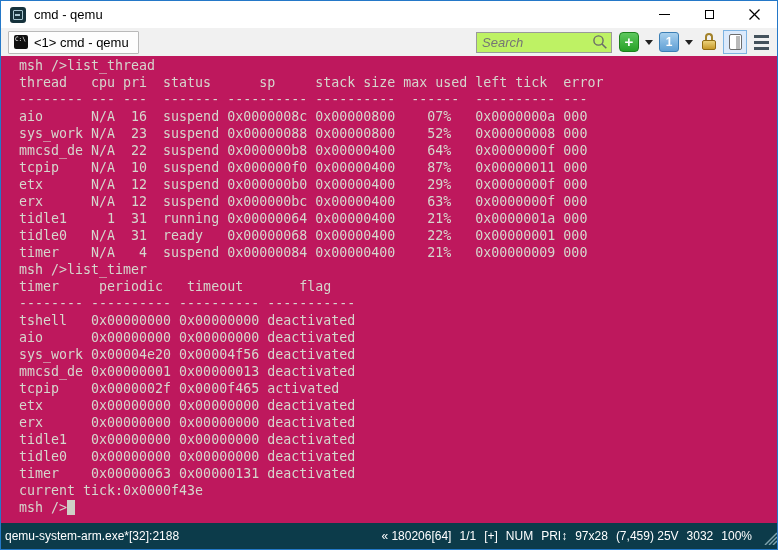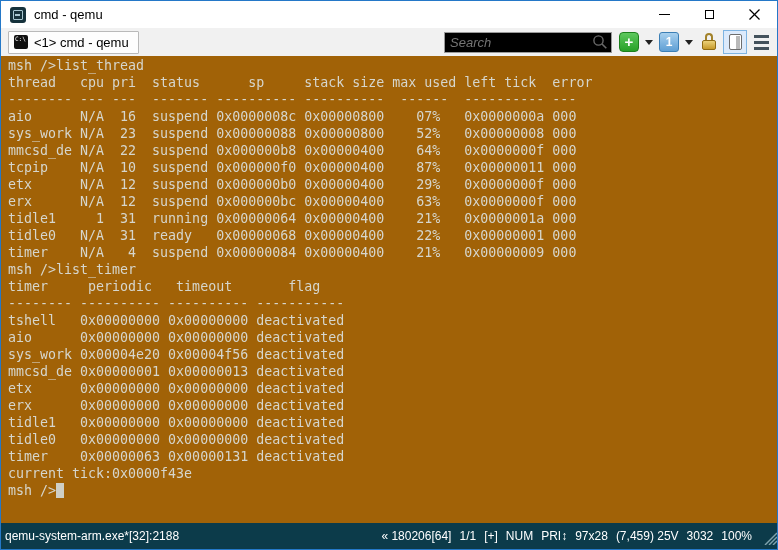--- a/index.html
+++ b/index.html
@@ -52,21 +52,21 @@
   }
   .cmd-icon {
     width: 14px; height: 14px; background: #101010; border-radius: 2px;
     color: #fff; font-size: 6px; font-family: "DejaVu Sans Mono", monospace;
     line-height: 7px; padding-left: 1px; overflow: hidden; flex: 0 0 auto;
   }
   .tab-label { margin-left: 6px; font-size: 13px; color: #000; white-space: nowrap; text-align: right; }
   .tabbar-spacer { flex: 1 1 auto; }
 
   .searchbox {
-    width: 168px; height: 21px; background: #000000; border: 1px solid #9a9a9a;
+    width: 136px; height: 21px; background: #bef264; border: 1px solid #9a9a9a;
     display: flex; align-items: center; margin-right: 7px;
   }
   .searchbox input {
     flex: 1 1 auto; border: none; outline: none; height: 17px;
     font: italic 13px "Liberation Sans", sans-serif; color: #7a7a7a;
     padding-left: 5px; background: transparent; min-width: 0;
   }
   .searchbox svg { flex: 0 0 auto; margin-right: 3px; }
 
   .tool-btn {
@@ -102,22 +102,22 @@
   }
   .view-glyph { width: 13px; height: 16px; background: #fff; border: 1px solid #6d6d6d;
     border-radius: 2px; position: relative; }
   .view-glyph::after { content: ""; position: absolute; right: 1px; top: 1px;
     width: 4px; height: 13px; background: #b9b9b9; }
   .btn-menu { width: 20px; height: 20px; flex-direction: column; justify-content: center; gap: 3px; display: flex; align-items: center; margin-right: 6px; border: none; background: transparent;}
   .menu-bar { width: 15px; height: 3px; background: #44525c; }
 
   
   .terminal {
-    flex: 1 1 auto; background: #a16207; overflow: hidden;
-    padding: 1px 0 0 7px; cursor: text;
+    flex: 1 1 auto; background: #be185d; overflow: hidden;
+    padding: 1px 0 0 18px; cursor: text;
   }
   .tline, .prompt-line {
     font-family: "DejaVu Sans Mono", monospace;
     font-size: 13.3px; line-height: 17px; color: #d6d6cd;
     white-space: pre;
   }
   .prompt-line { display: flex; align-items: center; }
   .cursor-block { display: inline-block; width: 8px; height: 15px; background: #cfcfc6; }
 
   
@@ -212,20 +212,21 @@
         <div class="tline">tidle1     1  31  running 0x00000064 0x00000400    21%   0x0000001a 000</div>
         <div class="tline">tidle0   N/A  31  ready   0x00000068 0x00000400    22%   0x00000001 000</div>
         <div class="tline">timer    N/A   4  suspend 0x00000084 0x00000400    21%   0x00000009 000</div>
         <div class="tline">msh /&gt;list_timer</div>
         <div class="tline">timer     periodic   timeout       flag</div>
         <div class="tline">-------- ---------- ---------- -----------</div>
         <div class="tline">tshell   0x00000000 0x00000000 deactivated</div>
         <div class="tline">aio      0x00000000 0x00000000 deactivated</div>
         <div class="tline">sys_work 0x00004e20 0x00004f56 deactivated</div>
         <div class="tline">mmcsd_de 0x00000001 0x00000013 deactivated</div>
+        <div class="tline">tcpip    0x0000002f 0x0000f465 activated</div>
         <div class="tline">etx      0x00000000 0x00000000 deactivated</div>
         <div class="tline">erx      0x00000000 0x00000000 deactivated</div>
         <div class="tline">tidle1   0x00000000 0x00000000 deactivated</div>
         <div class="tline">tidle0   0x00000000 0x00000000 deactivated</div>
         <div class="tline">timer    0x00000063 0x00000131 deactivated</div>
         <div class="tline">current tick:0x0000f43e</div>
       </div>
     <div class="prompt-line">
       <span>msh /&gt;</span>
       <span class="cursor-block"></span>

